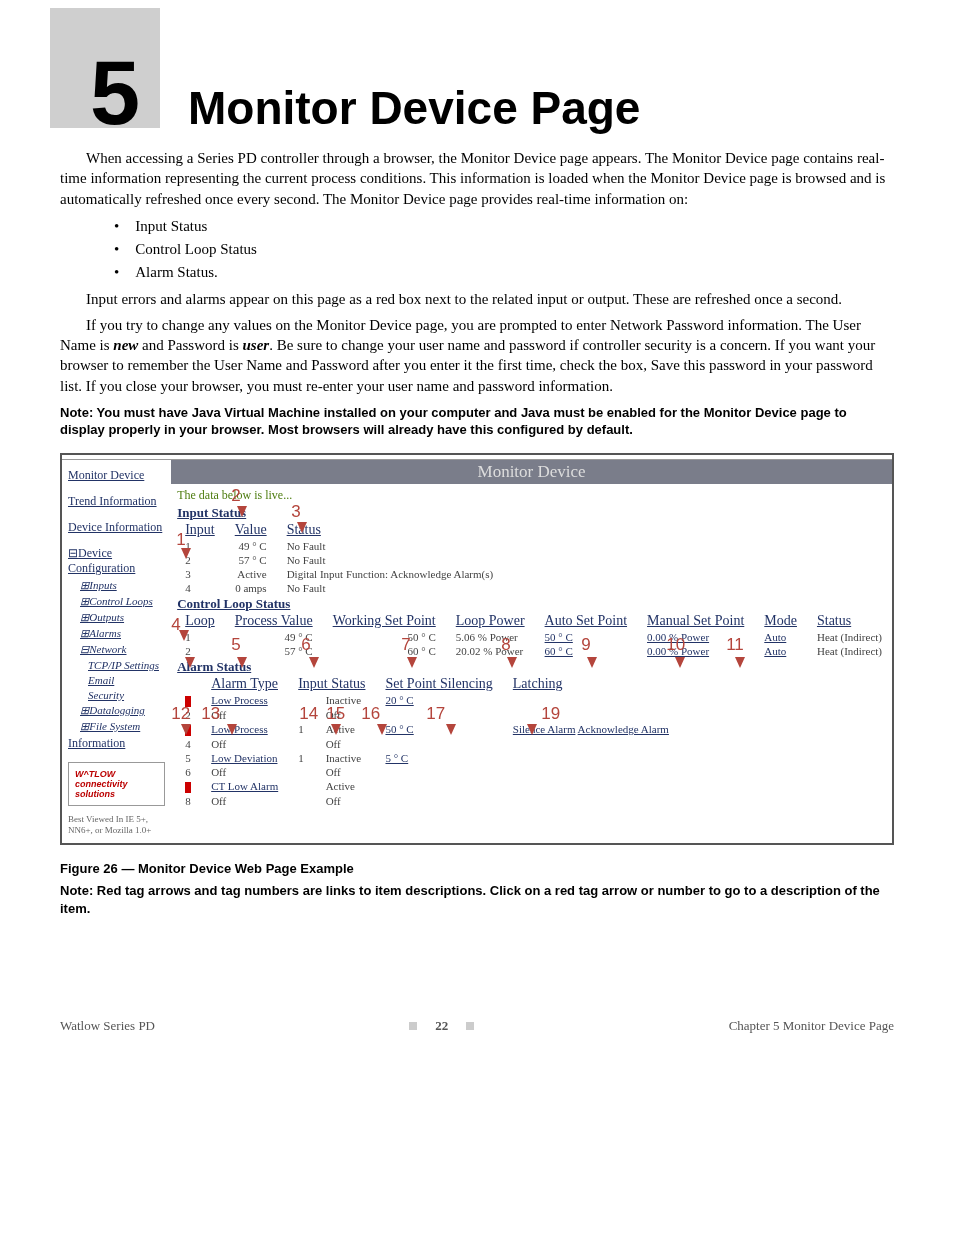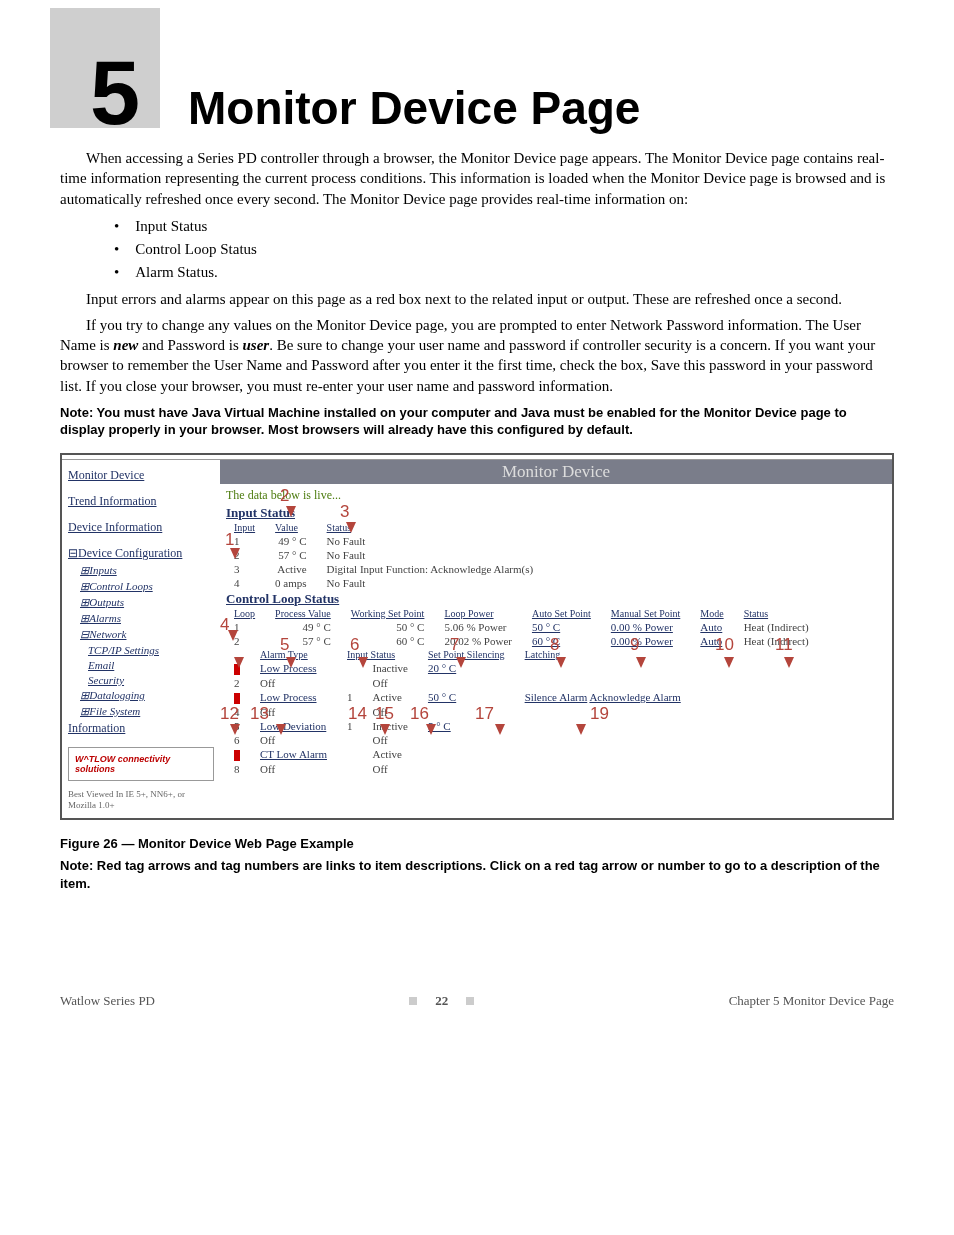--- a/index.html
+++ b/index.html
@@ -27,21 +27,21 @@
     .ss-nav .indent2 { margin-left: 20px; font-style: italic; font-size: 11px; }
     .ss-nav .spacer { height: 8px; }
     .ss-logo2 { margin-top: 8px; display: inline-block; font-family: Arial; font-size: 9px; font-weight: 700; color: #b00; border: 1px solid #999; padding: 6px; font-style: italic; }
     .ss-footnote { font-size: 9px; color: #666; margin-top: 8px; line-height: 1.2; }
     .ss-main { flex: 1; padding: 0; position: relative; }
     .ss-banner { background: #7a7d8a; color: #ddd; padding: 2px; text-align: center; font-size: 17px; font-family: 'Times New Roman', serif; margin-bottom: 1px; }
     .ss-live { color: #4d7c0f; font-size: 12px; padding: 3px 6px 1px; }
     .ss-section { color: #236; font-weight: 700; font-size: 13px; padding: 1px 6px 0; text-decoration: underline; }
     .ss-tbl { font-size: 11px; color: #444; border-collapse: collapse; margin-left: 4px; }
     .ss-tbl td { padding: 1px 10px; white-space: nowrap; }
-    .ss-tbl .hd { color: #236; text-decoration: underline; font-size: 10px; }
+    .ss-tbl .hd { color: #236; text-decoration: underline; font-size: 14px; }
     .ss-tbl a { color: #236; text-decoration: underline; }
     .red-bar { display: inline-block; width: 6px; height: 11px; background: #c00; vertical-align: middle; }
     .tag { position: absolute; font-family: Arial; font-size: 17px; color: #b4453c; font-weight: 400; pointer-events: none; }
     .tag-arrow { position: absolute; width: 0; height: 0; border-left: 5px solid transparent; border-right: 5px solid transparent; border-top: 11px solid #b4453c; pointer-events: none; }
     .figure-caption { font-family: Arial, Helvetica, sans-serif; font-weight: 700; font-size: 13px; margin-top: 16px; }
     .footer { display: flex; justify-content: space-between; align-items: flex-start; font-size: 13px; color: #555; margin-top: 100px; font-family: Georgia, serif; }
     .footer-center { display: flex; align-items: center; gap: 18px; font-weight: bold; }
     .sq { width: 8px; height: 8px; background: #ccc; display: inline-block; }
     strong em, em strong { font-weight: 700; font-style: italic; }
   </style>
@@ -156,20 +156,21 @@
           <td style="text-align:right">57 ° C</td>
           <td style="text-align:right">60 ° C</td>
           <td>20.02 % Power</td>
           <td><a>60 ° C</a></td>
           <td><a>0.00 % Power</a></td>
           <td><a>Auto</a></td>
           <td>Heat (Indirect)</td>
         </tr>
       </tbody>
         </table>
+      <div class="ss-section">Alarm Status</div>
       <table class="ss-tbl">
         <tbody>
             <tr>
           <td></td>
           <td class="hd">Alarm Type</td>
           <td class="hd" colspan="2">Input Status</td>
           <td class="hd">Set Point Silencing</td>
           <td class="hd">Latching</td>
         </tr>
         <tr>

